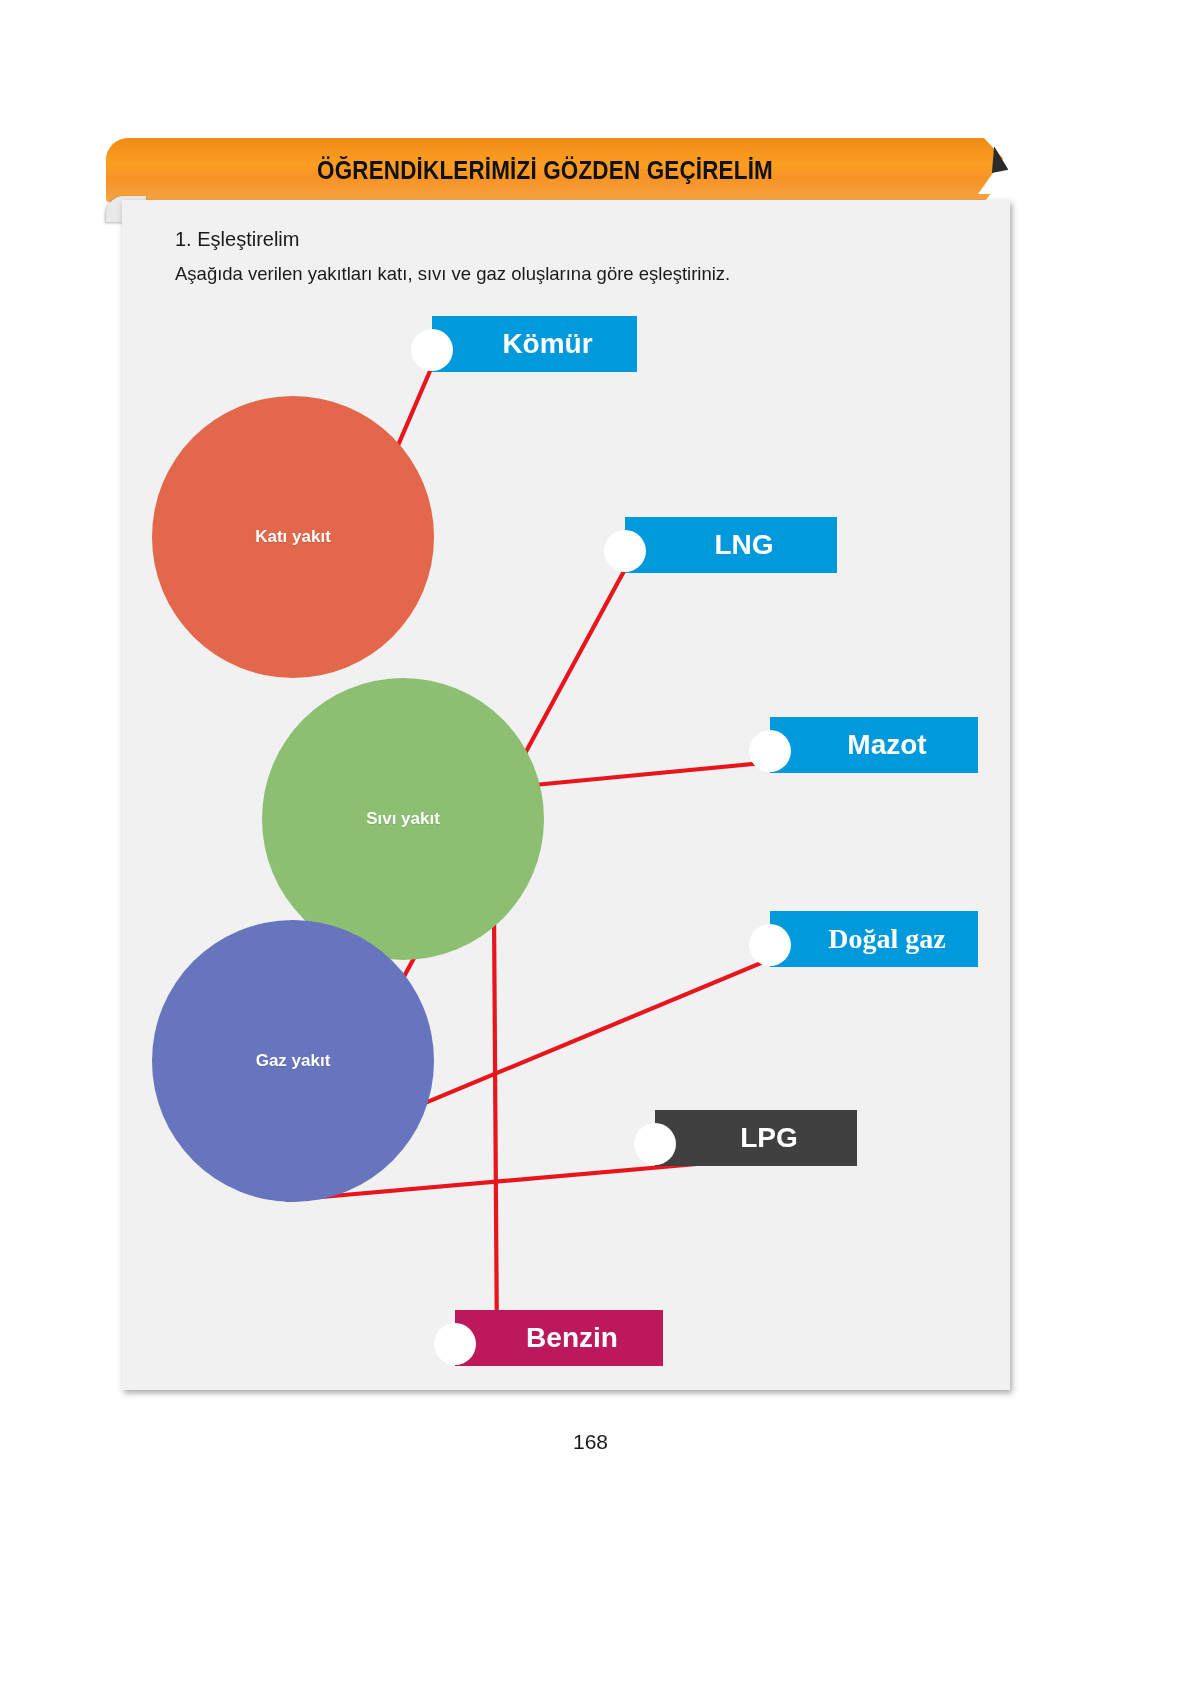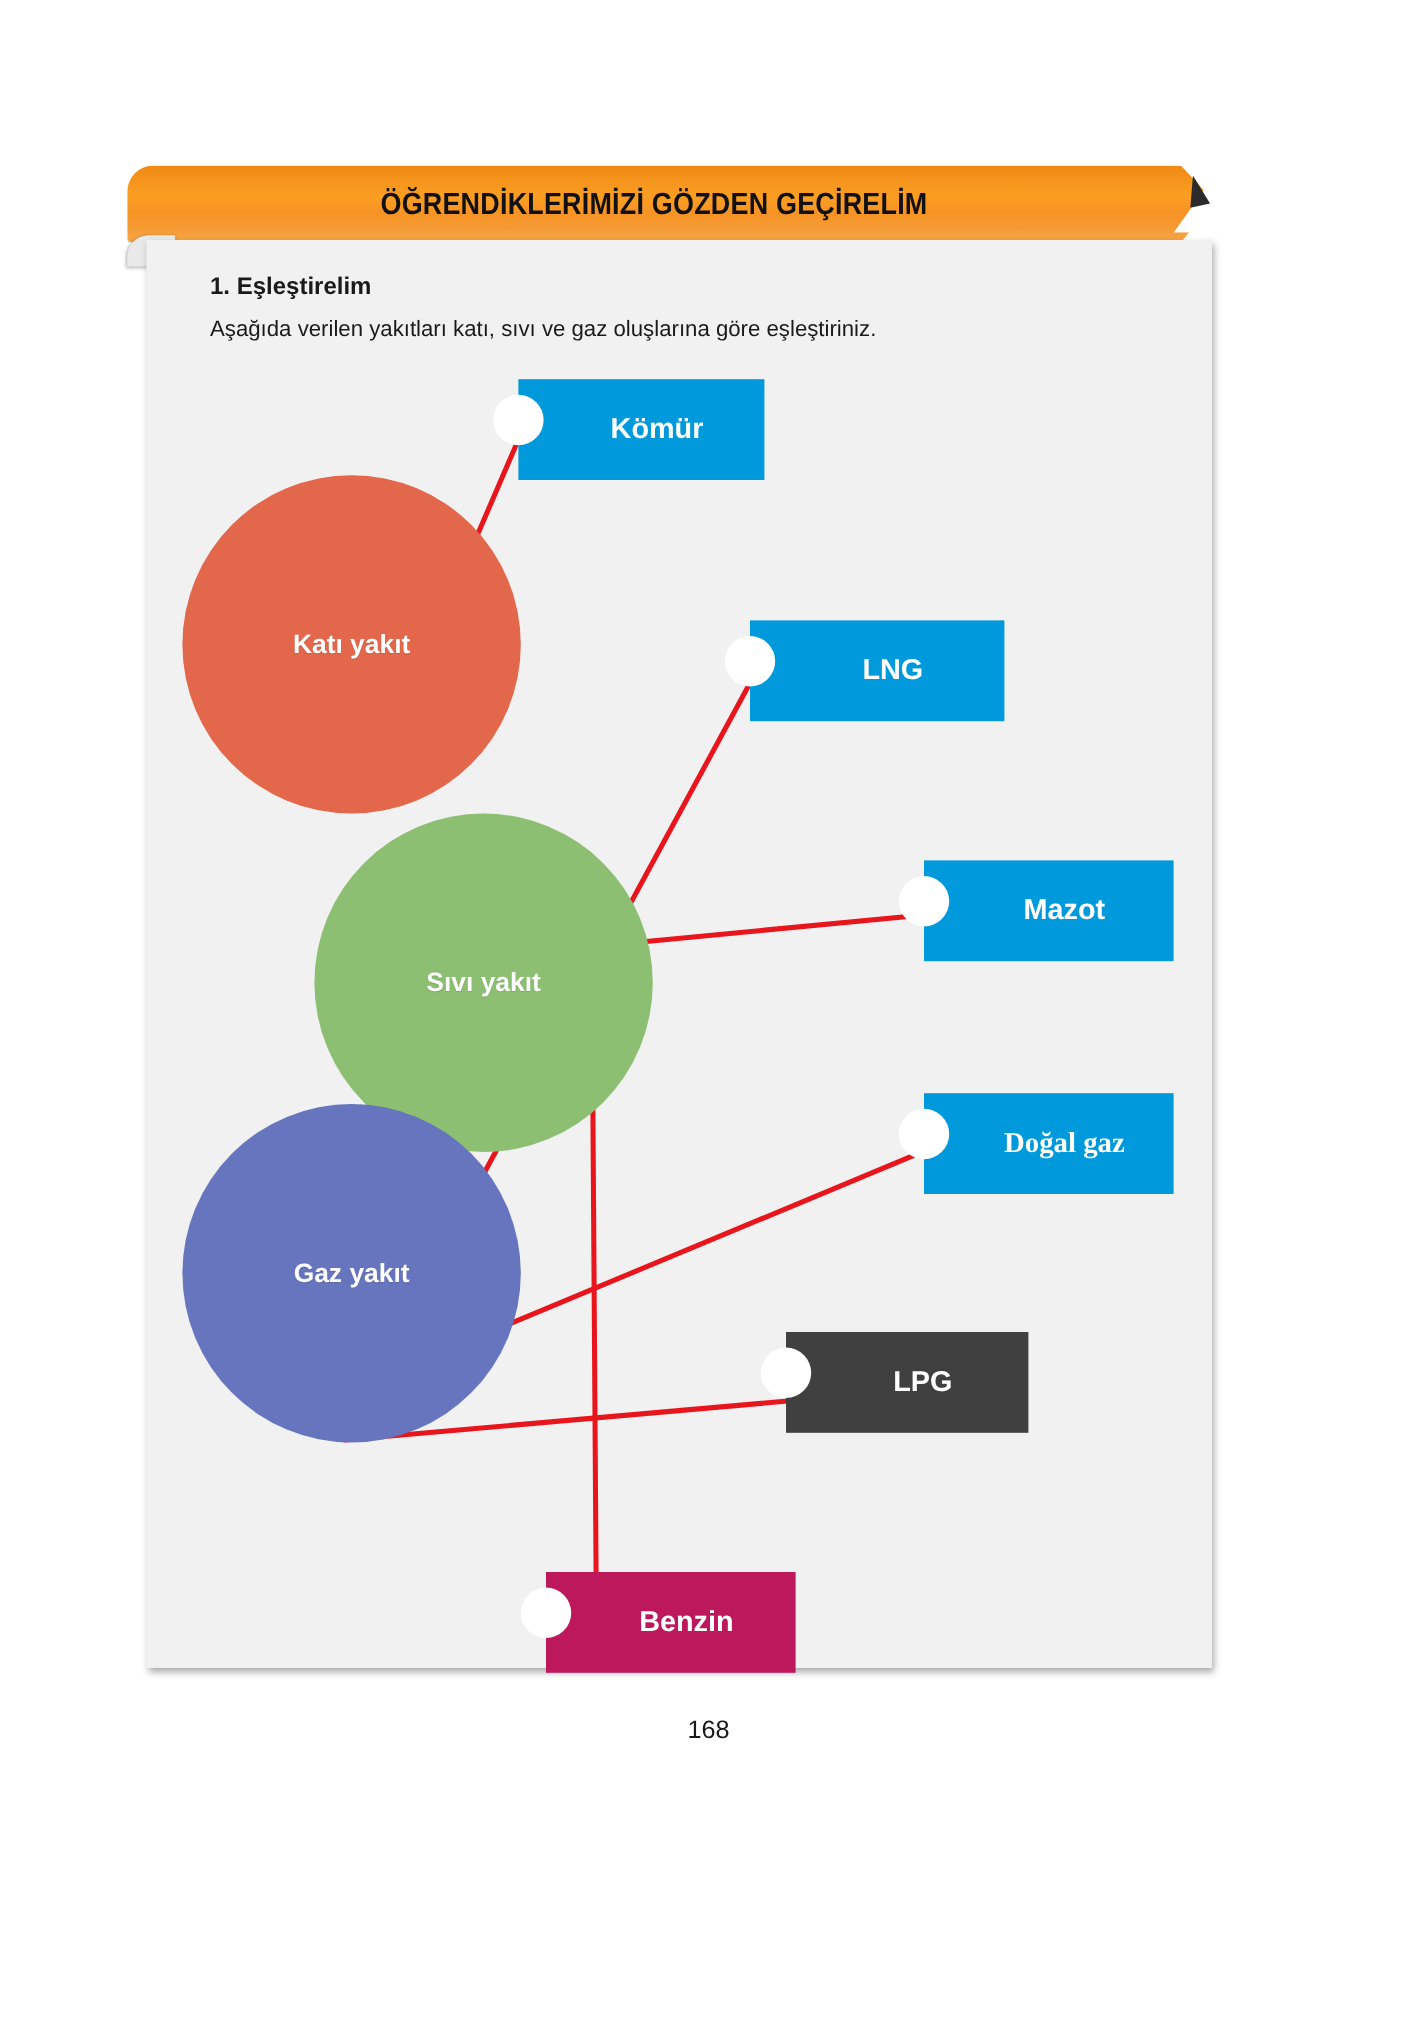--- a/index.html
+++ b/index.html
@@ -60,45 +60,45 @@
   }
   #panel-tab{
     position:absolute;left:106px;top:196px;width:40px;height:26px;
     background:#e9e9e9;border-top-left-radius:18px;
     box-shadow:-1px 1px 3px rgba(0,0,0,.3);
   }
 
   
   #q-number{
     position:absolute;left:175px;top:228px;
-    font-size:20px;font-weight:bold;color:#1a1a1a;
+    font-size:20px;font-weight:normal;color:#1a1a1a;
     white-space:nowrap;
   }
   #q-instruction{
     position:absolute;left:175px;top:263px;
     font-size:18.5px;color:#1a1a1a;
     white-space:nowrap;
   }
 
   
   #diagram{position:absolute;left:122px;top:200px;width:888px;height:1190px;}
   #wires{position:absolute;left:0;top:0;width:888px;height:1190px;}
 
   .circle{
     position:absolute;border-radius:50%;
     display:flex;align-items:center;justify-content:center;
-    color:#ffffff;font-size:22px;font-weight:bold;
+    color:#ffffff;font-size:17px;font-weight:bold;
     text-shadow:0 1px 1px rgba(0,0,0,.12);
   }
 
   .chip{
-    position:absolute;height:84px;
+    position:absolute;height:56px;
     background:#0099dc;
     display:flex;align-items:center;
-    color:#ffffff;font-size:24px;font-weight:bold;
+    color:#ffffff;font-size:28px;font-weight:bold;
   }
   .chip .chip-label{width:100%;text-align:center;padding-left:26px;box-sizing:border-box;}
   .dot{
     position:absolute;width:42px;height:42px;border-radius:50%;
     background:#ffffff;
     left:-21px;top:13px;
   }
 
   #page-number{
     position:absolute;left:0;top:1430px;width:1181px;

